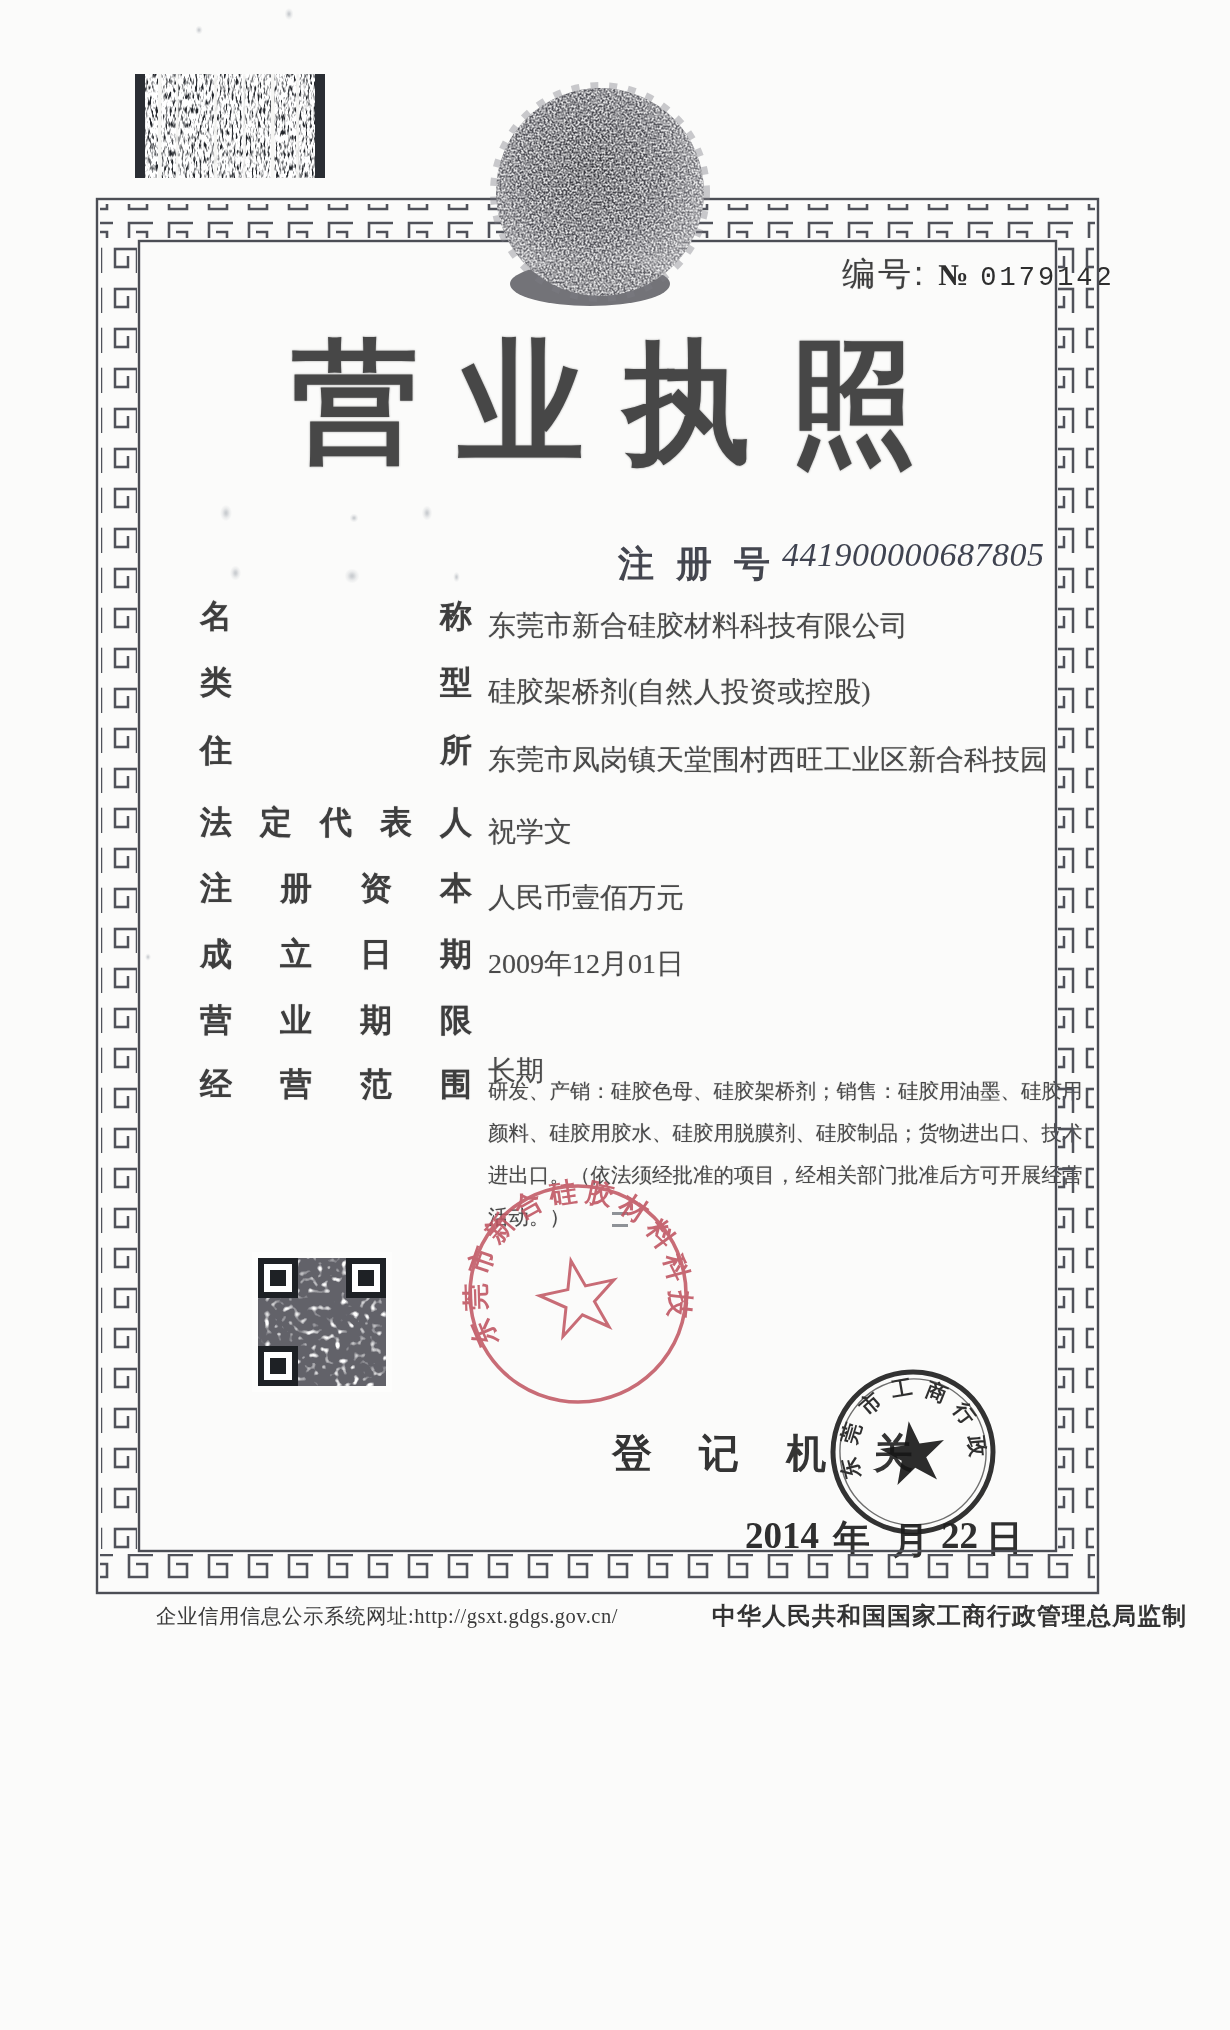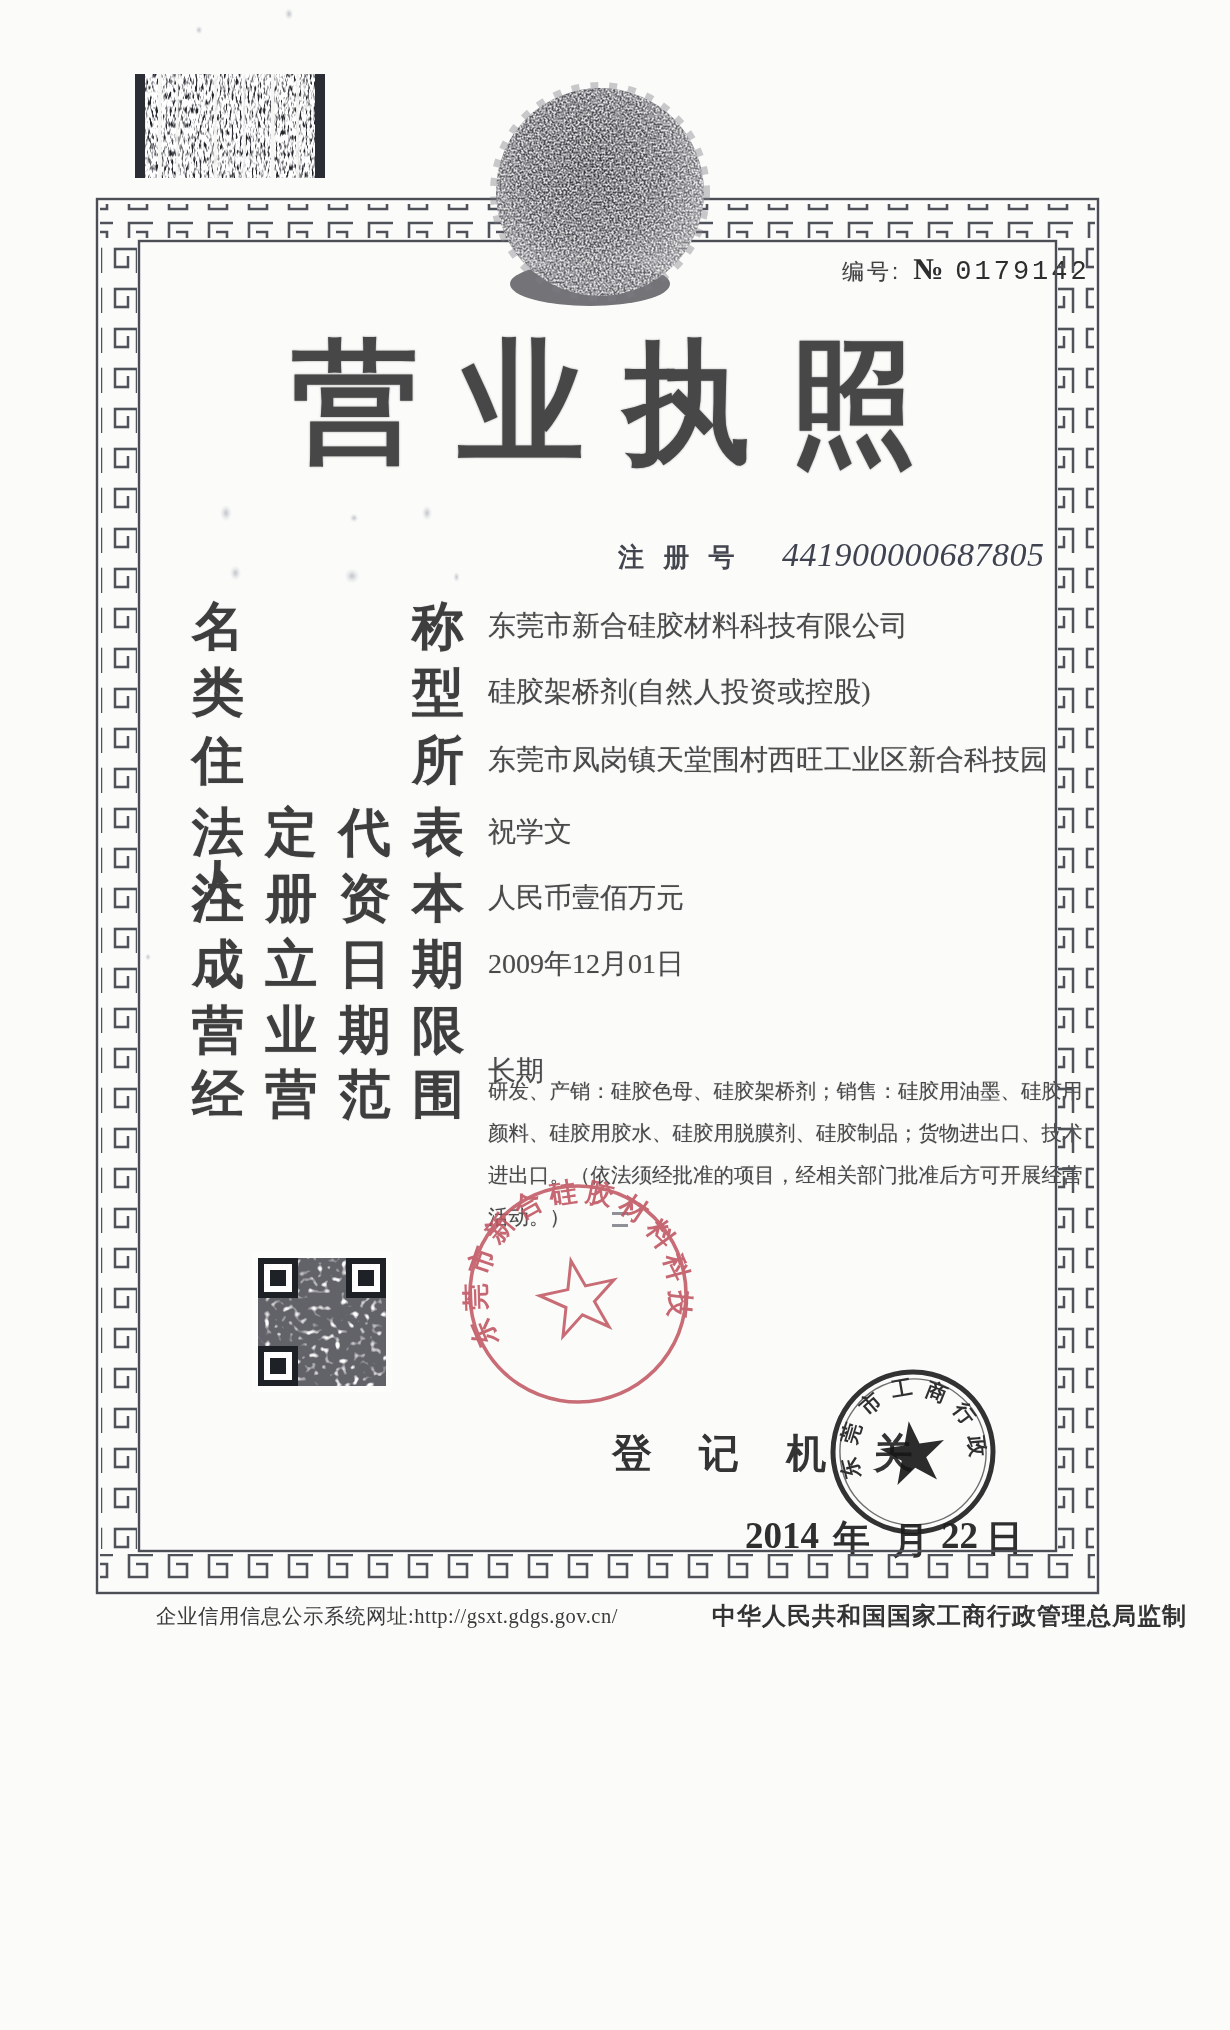--- a/index.html
+++ b/index.html
@@ -5,23 +5,23 @@
   html,body{margin:0;padding:0;}
   body{
     width:1230px;height:2030px;position:relative;
     background:#fbfbfa;
     font-family:"Liberation Sans", sans-serif;
     overflow:hidden;
   }
   .abs{position:absolute;}
   .ink{color:#3f3f3f;text-shadow:0 0 1px rgba(70,70,70,.45);}
   .flabel{
-    left:192px;width:272px;
+    left:200px;width:272px;
     text-align:justify;text-align-last:justify;
-    font-weight:700;font-size:52px;line-height:1;
+    font-weight:700;font-size:32px;line-height:1;
     color:#3e3e3e;text-shadow:0 0 1px rgba(60,60,60,.5);
     font-family:"Liberation Sans", sans-serif;
   }
   .fvalue{
     left:488px;width:560px;
     font-size:28px;line-height:1.15;color:#4a4a4a;
     font-family:"Liberation Serif", serif;
     white-space:nowrap;
     text-shadow:0 0 1px rgba(80,80,80,.4);
   }
@@ -34,24 +34,24 @@
   .title{
     left:292px;top:330px;
     font-size:126px;font-weight:700;letter-spacing:40px;
     color:#474747;line-height:1.1;
     text-shadow:0 0 2px rgba(60,60,60,.55);
     transform:scaleY(1.05);transform-origin:top left;
     font-family:"Liberation Sans", sans-serif;
     white-space:nowrap;
   }
   .serial{left:842px;top:252px;display:flex;align-items:baseline;gap:12px;color:#2e2e2e;}
-  .serial .pfx{font-size:22px;letter-spacing:3px;}
+  .serial .pfx{font-size:33px;letter-spacing:3px;}
   .serial .nosym{font-size:30px;font-weight:700;font-family:"Liberation Serif", serif;}
   .serial .num{font-size:27px;letter-spacing:3px;font-family:"Liberation Mono", monospace;}
-  .regline-label{left:618px;top:540px;font-size:26px;font-weight:700;color:#44464f;letter-spacing:6px;}
+  .regline-label{left:618px;top:540px;font-size:36px;font-weight:700;color:#44464f;letter-spacing:6px;}
   .regline-value{left:782px;top:536px;font-size:34px;color:#3f4350;font-family:"Liberation Serif", serif;letter-spacing:0.5px;font-style:italic;}
   .registrar{left:612px;top:1426px;font-size:40px;font-weight:700;letter-spacing:18px;color:#343434;white-space:nowrap;}
   .dtxt{font-size:37px;color:#2f2f2f;font-family:"Liberation Serif", serif;font-weight:700;margin-top:36px;}
   .footer-left{left:156px;top:1602px;font-size:20.5px;color:#3b3b3b;letter-spacing:0.5px;font-family:"Liberation Serif", serif;}
   .footer-right{left:712px;top:1600px;font-size:24px;color:#333;letter-spacing:1px;font-weight:700;font-family:Liberation Sans, sans-serif;}
   .ghost{position:absolute;opacity:.5;background:radial-gradient(closest-side,#9aa0a8 10%,rgba(160,166,174,.35) 45%,transparent 75%);}
   .stray{position:absolute;width:16px;height:9px;border-top:3px solid #6a6f76;border-bottom:3px solid #6a6f76;opacity:.75;}
   svg.overlay{position:absolute;left:0;top:0;pointer-events:none;}
 </style>
 </head>

